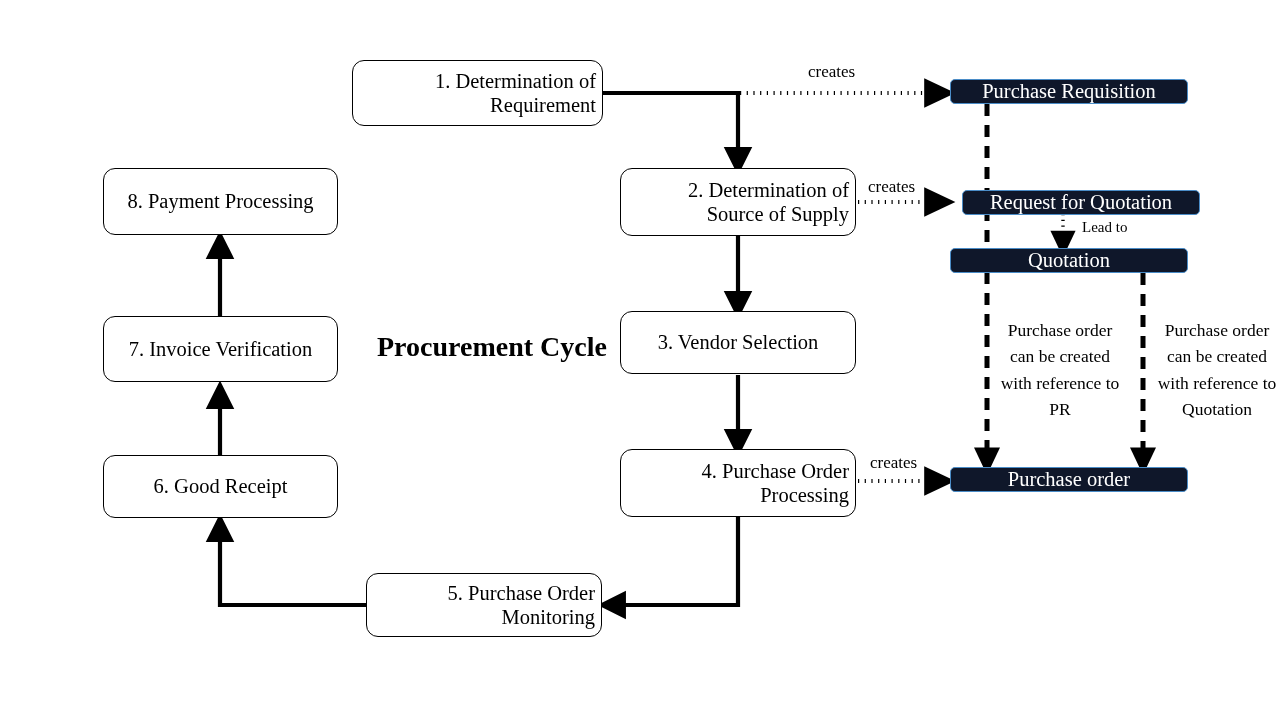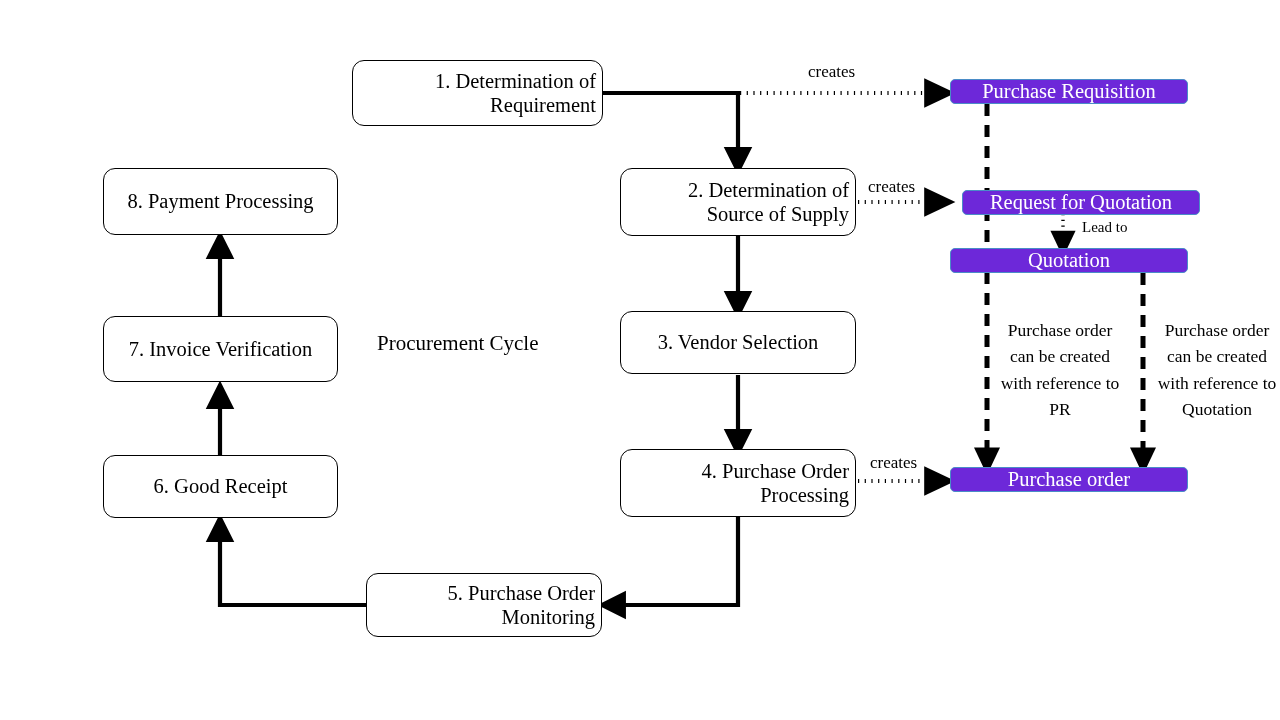--- a/index.html
+++ b/index.html
@@ -38,36 +38,36 @@
   }
   .proc-box {
     border: 1.4px solid #000000;
     border-radius: 12px;
     background: #ffffff;
     font-size: 20.5px;
     padding: 2px 6px;
     text-align: right;
   }
   .doc-box {
-    background: #6d28d9;
+    background: #0f172a;
     border-radius: 5px;
     color: #ffffff;
     font-size: 20.5px;
     border: 1px solid #4a8cc7;
   }
   .plain-label {
     position: absolute;
     font-size: 17px;
     line-height: 1.0;
     white-space: nowrap;
   }
   .title-label {
     position: absolute;
-    font-size: 21px;
-    font-weight: normal;
+    font-size: 28px;
+    font-weight: bold;
     white-space: nowrap;
   }
   .note-label {
     position: absolute;
     font-size: 17.5px;
     line-height: 1.5;
     text-align: center;
     width: 130px;
   }
 </style>

